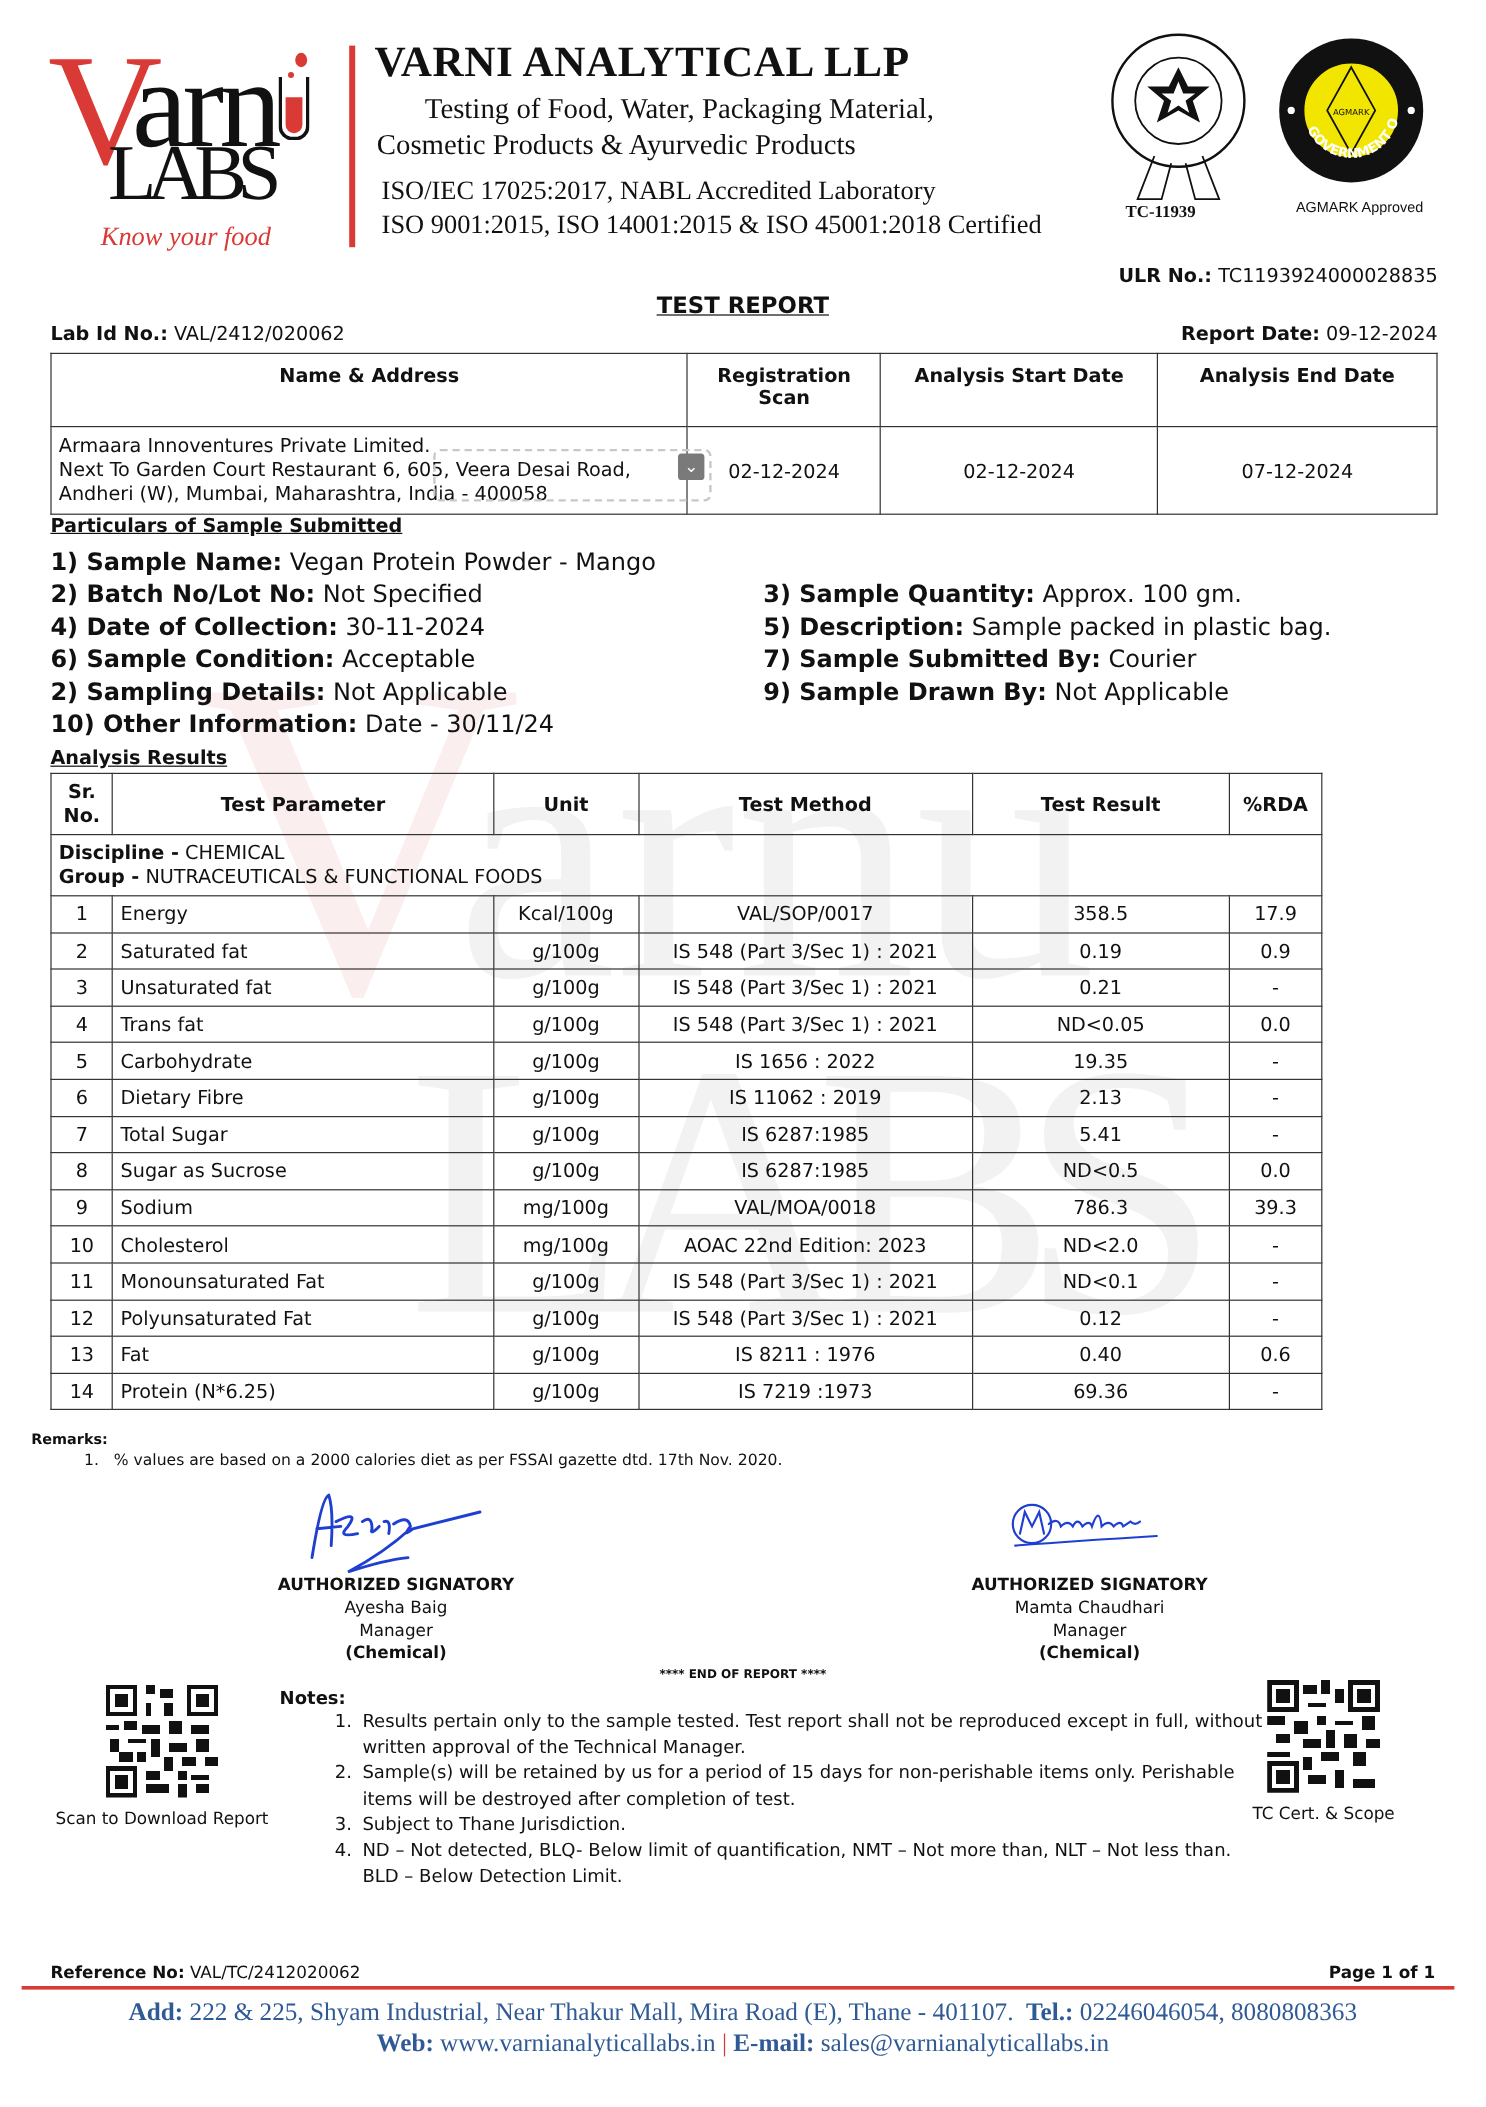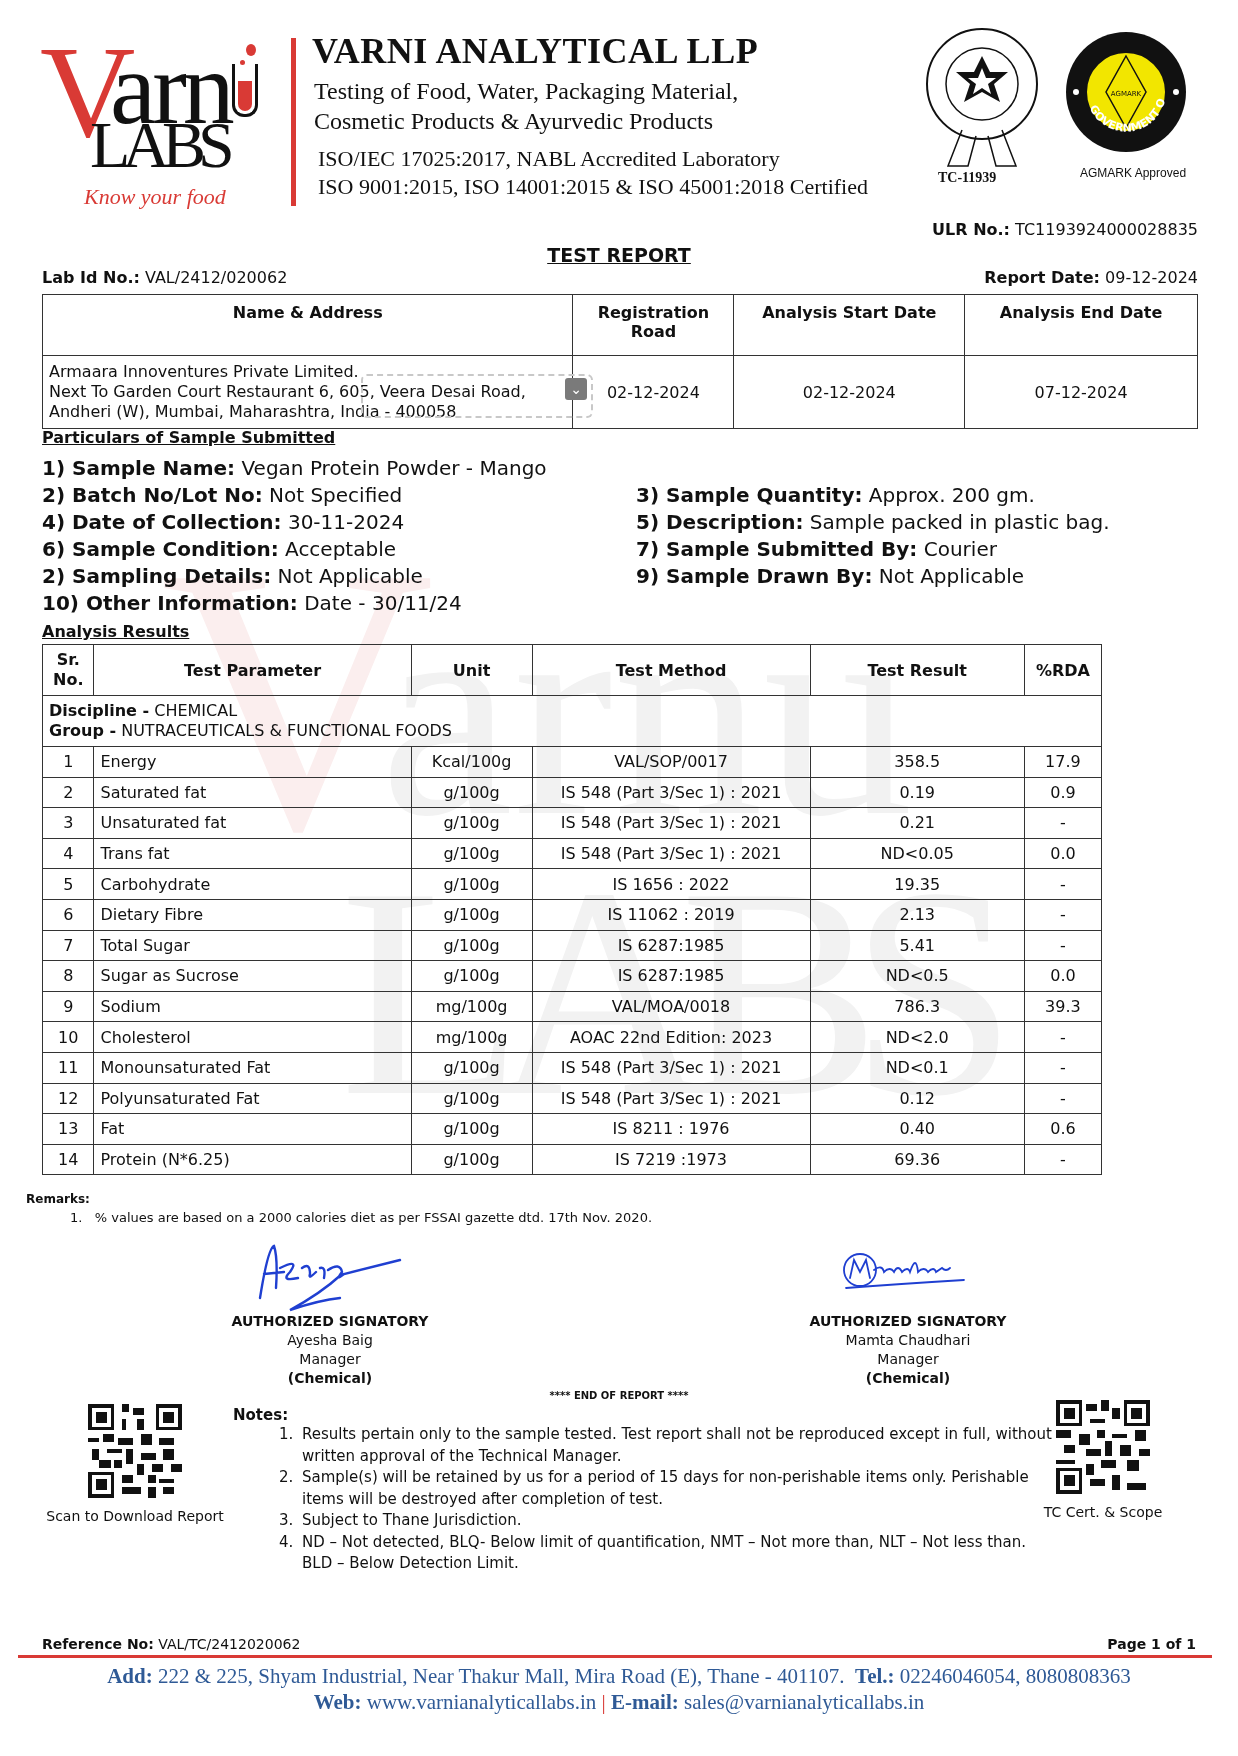--- a/index.html
+++ b/index.html
@@ -91,21 +91,21 @@
   <div class="logo-arn">arn</div>
   <div class="logo-tube"></div>
   <div class="bubble" style="left:246px;top:44px;width:10px;height:12px;"></div>
   <div class="bubble" style="left:240px;top:60px;width:5px;height:5px;"></div>
   <div class="logo-labs">LABS</div>
   <div class="logo-tag">Know your food</div>
 </div>
 <div class="vbar"></div>
 
 <div class="company">VARNI ANALYTICAL LLP</div>
-<div class="tagline" style="top:78px;">Testing of Food, Water, Packaging Material,</div>
+<div class="tagline" style="top:78px;margin-left:40px;">Testing of Food, Water, Packaging Material,</div>
 <div class="tagline" style="top:108px;">Cosmetic Products &amp; Ayurvedic Products</div>
 <div class="iso" style="top:146px;">ISO/IEC 17025:2017, NABL Accredited Laboratory</div>
 <div class="iso" style="top:174px;">ISO 9001:2015, ISO 14001:2015 &amp; ISO 45001:2018 Certified</div>
 
 <svg class="nabl" viewBox="0 0 116 150" style="height:150px;">
   <circle cx="58" cy="58" r="55" fill="#fff" stroke="#111" stroke-width="2"></circle>
   <circle cx="58" cy="58" r="36" fill="#fff" stroke="#111" stroke-width="1.5"></circle>
   <polygon points="58,30 66,46 84,46 70,58 76,76 58,66 40,76 46,58 32,46 50,46" fill="#111"></polygon>
   <polygon points="58,42 62,52 72,52 64,58 67,68 58,62 49,68 52,58 44,52 54,52" fill="#fff"></polygon>
   <path d="M38 104 L24 140 L44 140 L52 110" fill="none" stroke="#111" stroke-width="1.5"></path>
@@ -142,21 +142,21 @@
 <table class="t-info">
   <colgroup>
       <col style="width:531px">
       <col style="width:161px">
       <col style="width:231px">
       <col style="width:233px">
     </colgroup>
   <tbody>
       <tr>
     <th>Name &amp; Address</th>
-    <th>Registration Road</th>
+    <th>Registration Scan</th>
     <th>Analysis Start Date</th>
     <th>Analysis End Date</th>
   </tr>
   <tr>
     <td class="addr">
       <div>Armaara Innoventures Private Limited.</div>
       <div>Next To Garden Court Restaurant 6, 605, Veera Desai Road,</div>
       <div>Andheri (W), Mumbai, Maharashtra, India - 400058</div>
       <div class="dashbox"></div>
       <div class="dd-btn">⌄</div>
@@ -164,21 +164,21 @@
     <td>02-12-2024</td>
     <td>02-12-2024</td>
     <td>07-12-2024</td>
   </tr>
 </tbody>
   </table>
 
 <div class="sec-title" style="top:428px;">Particulars of Sample Submitted</div>
 <div class="part" style="left:42px;top:456px;"><b>1) Sample Name:</b> <span>Vegan Protein Powder - Mango</span></div>
 <div class="part" style="left:42px;top:483px;"><b>2) Batch No/Lot No:</b> <span>Not Specified</span></div>
-<div class="part" style="left:636px;top:483px;"><b>3) Sample Quantity:</b> <span>Approx. 200 gm.</span></div>
+<div class="part" style="left:636px;top:483px;"><b>3) Sample Quantity:</b> <span>Approx. 100 gm.</span></div>
 <div class="part" style="left:42px;top:510px;"><b>4) Date of Collection:</b> <span>30-11-2024</span></div>
 <div class="part" style="left:636px;top:510px;"><b>5) Description:</b> <span>Sample packed in plastic bag.</span></div>
 <div class="part" style="left:42px;top:537px;"><b>6) Sample Condition:</b> <span>Acceptable</span></div>
 <div class="part" style="left:636px;top:537px;"><b>7) Sample Submitted By:</b> <span>Courier</span></div>
 <div class="part" style="left:42px;top:564px;"><b>2) Sampling Details:</b> <span>Not Applicable</span></div>
 <div class="part" style="left:636px;top:564px;"><b>9) Sample Drawn By:</b> <span>Not Applicable</span></div>
 <div class="part" style="left:42px;top:591px;"><b>10) Other Information:</b> <span>Date - 30/11/24</span></div>
 
 <div class="sec-title" style="top:622px;">Analysis Results</div>
 

